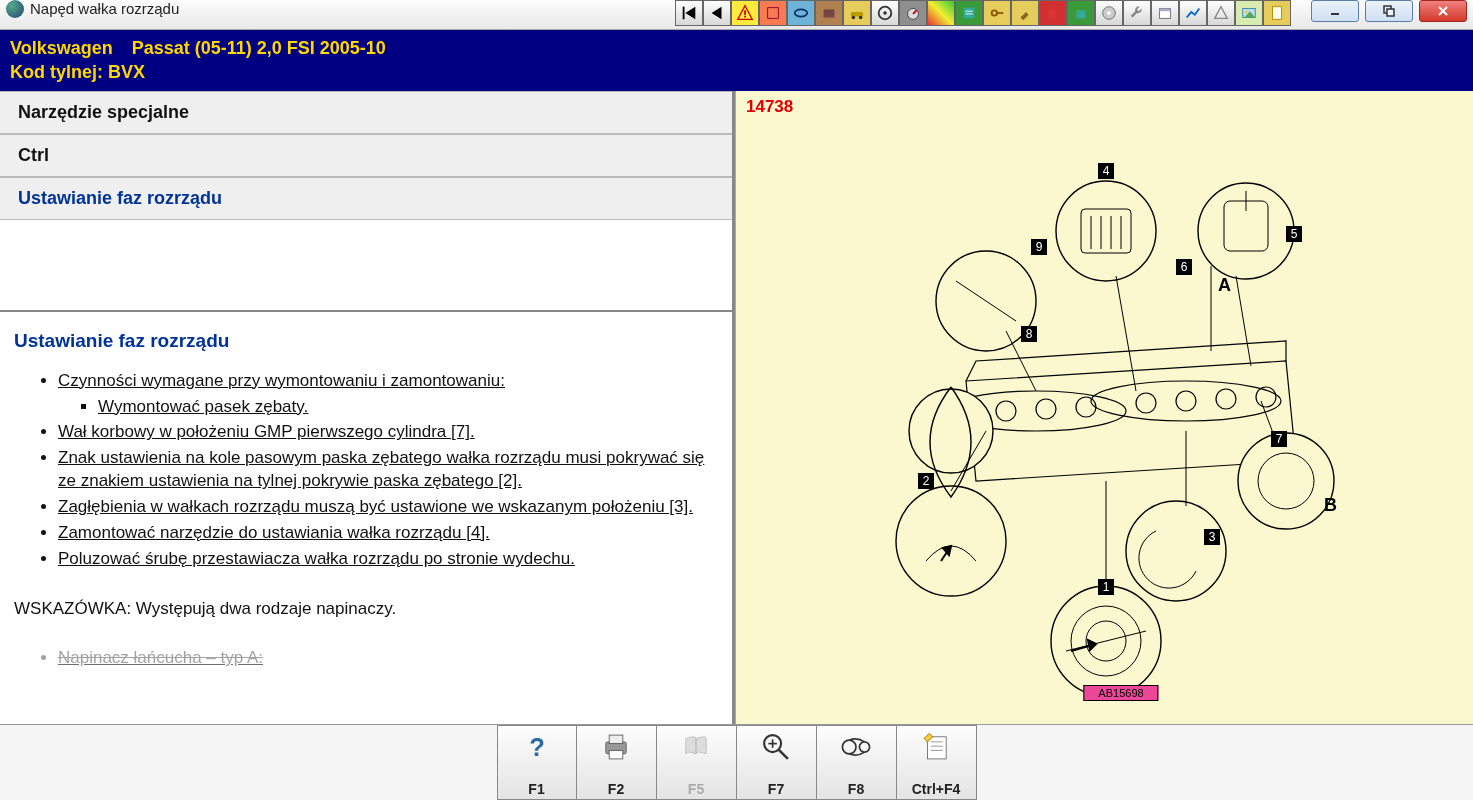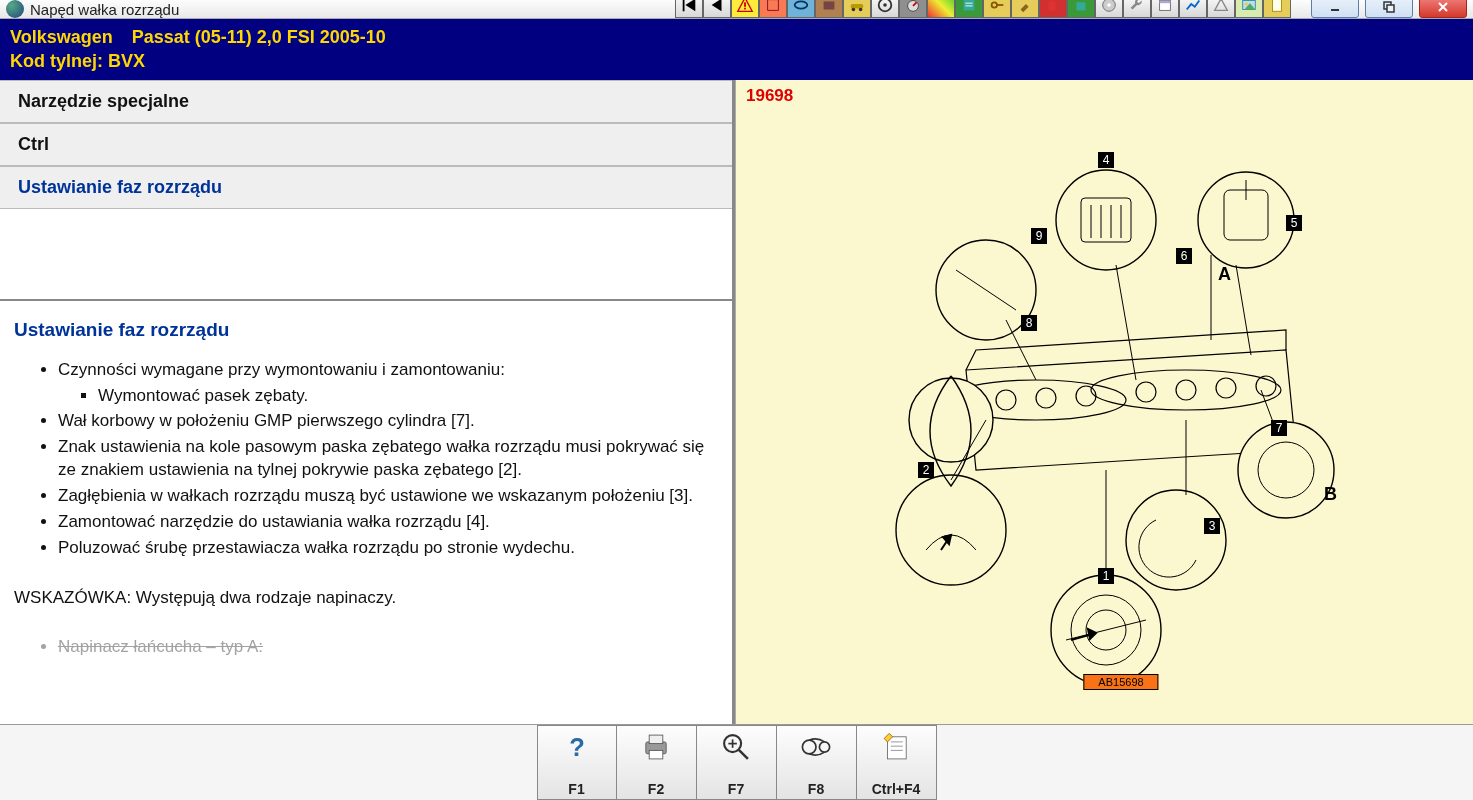--- a/index.html
+++ b/index.html
@@ -6,25 +6,25 @@
 body {
   font-family: Arial, sans-serif;
   background: #fff;
   width: 1473px;
   height: 800px;
   overflow: hidden;
   display: flex;
   flex-direction: column;
 }
 .titlebar {
-  height: 19px;
+  height: 30px;
   background: linear-gradient(to bottom, #fdfdfd, #e8e8e8);
   border-bottom: 1px solid #aaa;
   display: flex;
-  align-items: flex-end;
+  align-items: flex-start;
   font-size: 15px;
   padding-left: 6px;
 }
 .titlebar .appicon {
   width: 18px; height: 18px; margin-right: 6px;
   border-radius: 50%;
   background: radial-gradient(circle at 30% 30%, #5a8 0%, #247 100%);
 }
 .titlebar .title-text { flex: 0 0 auto; color: #222; }
 .titlebar .spacer { flex: 1; }
@@ -88,21 +88,21 @@
 .content-scroll {
   flex: 1;
   overflow-y: scroll;
   border-top: 2px solid #888;
   padding: 18px 14px 10px 14px;
   font-size: 17px;
   color: #111;
   background:#fff;
 }
 .content-scroll h3 { color: #003399; font-size: 19px; margin-bottom: 18px; }
-.content-scroll ul { list-style: disc; padding-left: 44px; }
+.content-scroll ul { list-style: disc; padding-left: 44px; text-decoration: underline; }
 .content-scroll ul ul { list-style: square; padding-left: 40px; }
 .content-scroll li { margin: 3px 0; line-height: 1.35; }
 .hint { margin-top: 28px; font-weight: normal; }
 .cutoff { margin-top: 18px; color:#666; text-decoration: line-through; opacity:.6;}
 
 .right-pane {
   flex: 1;
   background: #fbf7ce;
   position: relative;
   border-left: 1px solid #aaa;
@@ -120,21 +120,21 @@
   width: 530px; height: 590px;
 }
 .diagram-holder svg { width:100%; height:100%; }
 .diag-label-box {
   position: absolute;
   bottom: 20px; left: 50%;
   transform: translateX(-50%);
   border: 1px solid #000;
   padding: 1px 14px;
   font-size: 11px;
-  background: #f97316;
+  background: #ec4899;
 }
 
 .bottom-bar {
   height: 76px;
   background: #f5f5f5;
   border-top: 1px solid #999;
   display: flex;
   justify-content: center;
   align-items: stretch;
 }
@@ -346,21 +346,21 @@
         <li>Poluzować śrubę przestawiacza wałka rozrządu po stronie wydechu.</li>
       </ul>
       <div class="hint">WSKAZÓWKA: Występują dwa rodzaje napinaczy.</div>
       <ul style="margin-top:28px">
           <li class="cutoff">Napinacz łańcucha – typ A:</li>
         </ul>
     </div>
   </div>
 
   <div class="right-pane">
-    <div class="ref-num">19698</div>
+    <div class="ref-num">14738</div>
     <div class="diagram-holder">
       <svg viewBox="0 0 530 590">
 
         <g stroke="#000" stroke-width="1.2" fill="none">
           <path d="M110 250 L430 230 L440 330 L120 350 Z"></path>
           <path d="M110 250 L120 230 L430 210 L430 230"></path>
 
           <ellipse cx="180" cy="280" rx="90" ry="20"></ellipse>
           <ellipse cx="330" cy="270" rx="95" ry="20"></ellipse>
 
@@ -463,20 +463,28 @@
   <div class="fn-btn">
     <div class="fn-icon">
         <svg viewBox="0 0 40 40">
           <rect x="8" y="14" width="24" height="14" rx="2" fill="#999" stroke="#555"></rect>
           <rect x="12" y="6" width="16" height="10" fill="#eee" stroke="#555"></rect>
           <rect x="12" y="24" width="16" height="10" fill="#fff" stroke="#555"></rect>
         </svg>
       </div>
     <div class="fn-label">F2</div>
   </div>
+  <div class="fn-btn disabled">
+    <div class="fn-icon">
+        <svg viewBox="0 0 40 40">
+          <path d="M8 10 q12 -4 12 0 v18 q-12 -4 -12 0 z M20 10 q12 -4 12 0 v18 q-12 -4 -12 0 z" fill="#ddd" stroke="#bbb"></path>
+        </svg>
+      </div>
+    <div class="fn-label">F5</div>
+  </div>
   <div class="fn-btn">
     <div class="fn-icon">
         <svg viewBox="0 0 40 40">
           <circle cx="16" cy="16" r="10" fill="none" stroke="#333" stroke-width="2.5"></circle>
           <line x1="23" y1="23" x2="34" y2="34" stroke="#333" stroke-width="3"></line>
           <line x1="11" y1="16" x2="21" y2="16" stroke="#333" stroke-width="2"></line>
           <line x1="16" y1="11" x2="16" y2="21" stroke="#333" stroke-width="2"></line>
         </svg>
       </div>
     <div class="fn-label">F7</div>

